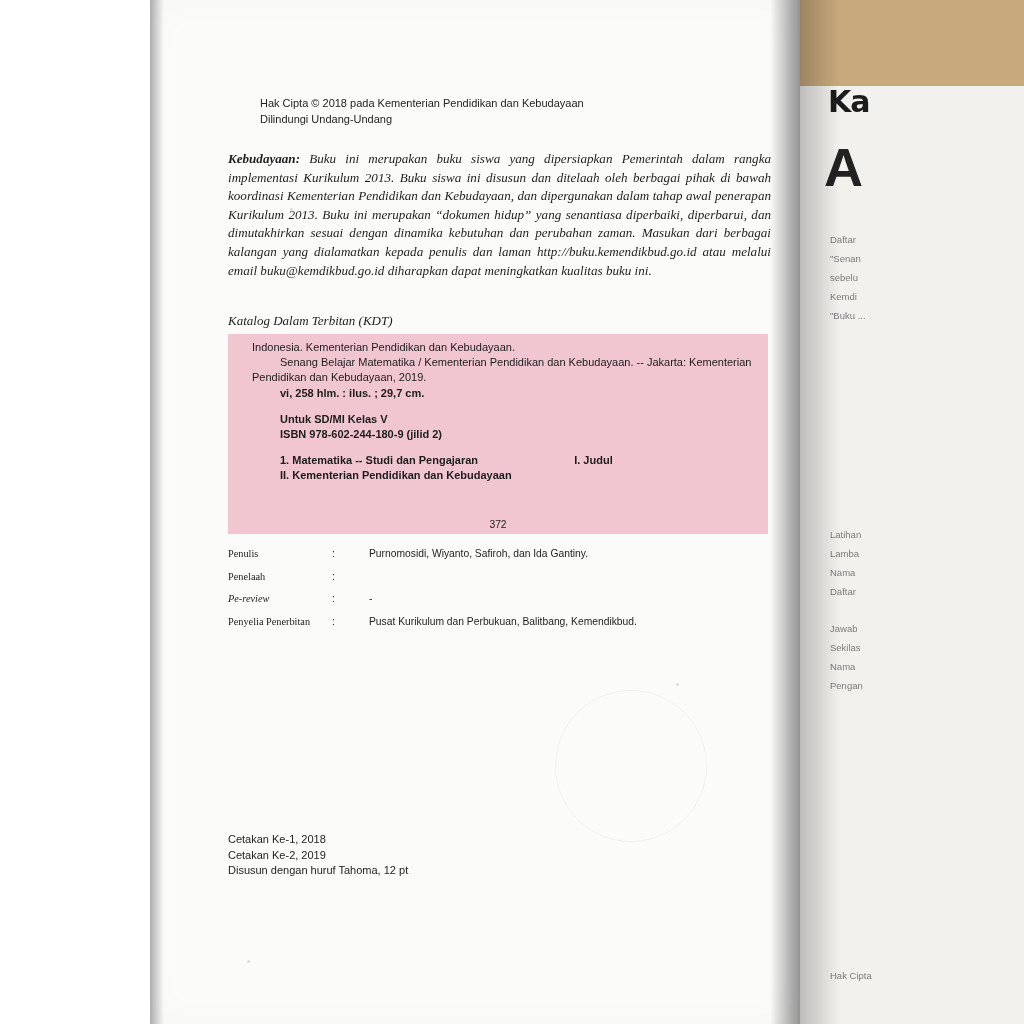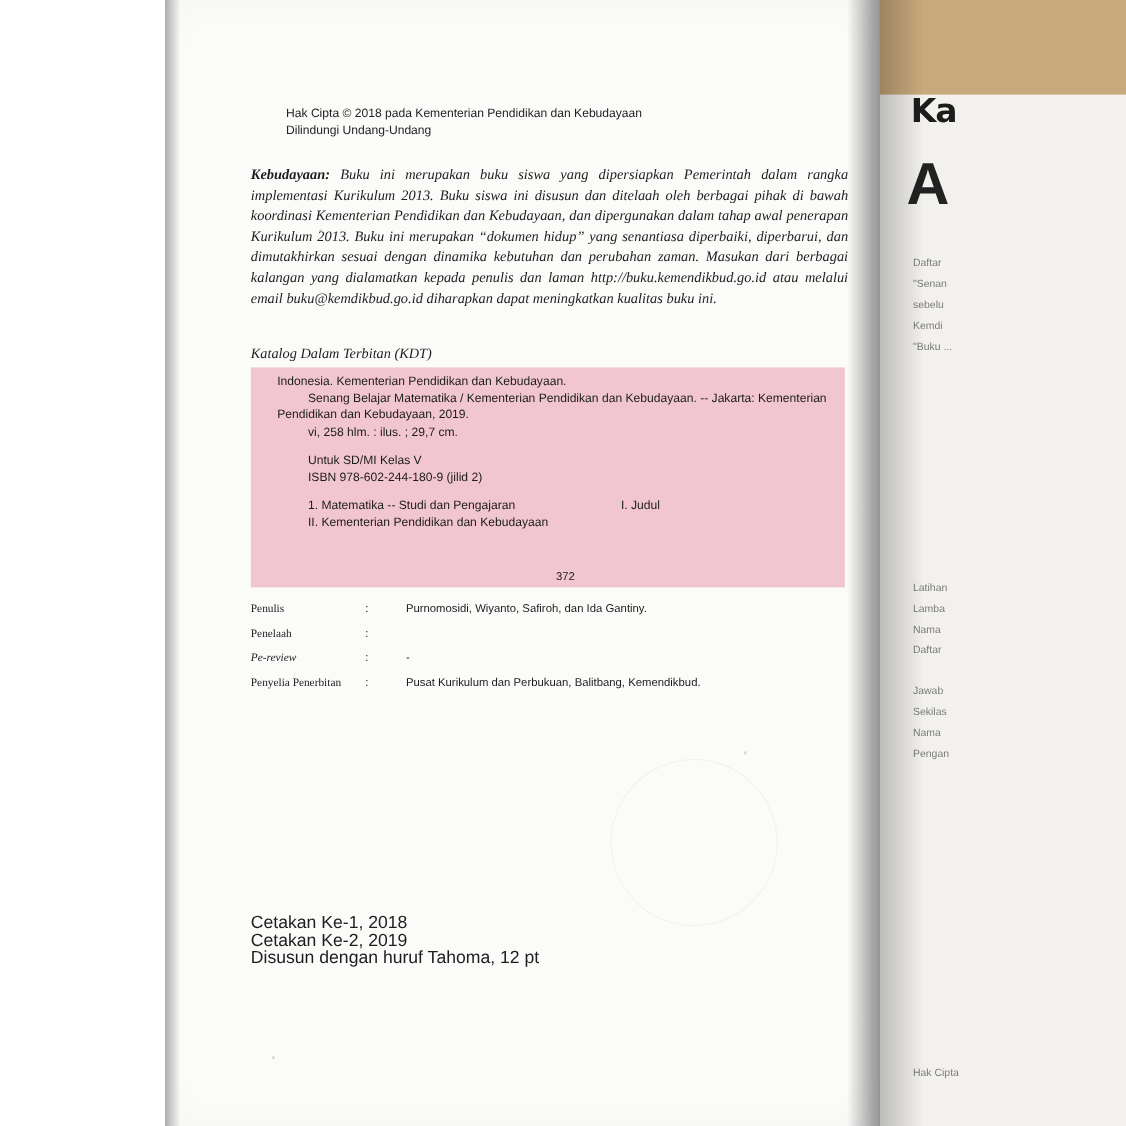--- a/index.html
+++ b/index.html
@@ -142,49 +142,48 @@
   .kdt-text {
     position: absolute;
     top: 340px; left: 4px;
     width: 530px;
     font-size: 11px;
     line-height: 15.2px;
     color: #1c1c1c;
     margin-left: 20px;
   }
   .kdt-text .ind { padding-left: 28px; }
-  .kdt-text .ind2 { padding-left: 28px; }
+  .kdt-text .ind2 { padding-left: 28px; font-weight: bold; }
   .kdt-text .gap { height: 11px; }
   .kdt-page-no {
     position: absolute;
     top: 519px; left: 0;
     width: 540px;
     text-align: center;
     font-size: 10.3px;
     color: #1c1c1c;
-    padding-left: 16px;
   }
   .credits {
     position: absolute;
     top: 548px; left: 0;
     width: 543px;
     font-size: 10.3px;
     color: #1d1d1d;
   }
   .credit-row {
     display: flex;
     margin-bottom: 11.5px;
   }
   .credit-role { width: 104px; flex: 0 0 104px; font-family: Liberation Serif, serif; }
   .credit-sep  { width: 10px; flex: 0 0 10px; }
   .credit-val  { flex: 1 1 auto; padding-left: 27px; }
   .footer {
     position: absolute;
     top: 832px; left: 0;
-    font-size: 16px;
+    font-size: 11px;
     line-height: 15.5px;
     color: #1d1d1d;
   }
   
   .watermark {
     position: absolute;
     left: 555px; top: 690px;
     width: 150px; height: 150px;
     border-radius: 50%;
     border: 1px solid rgba(0,0,0,0.045);

